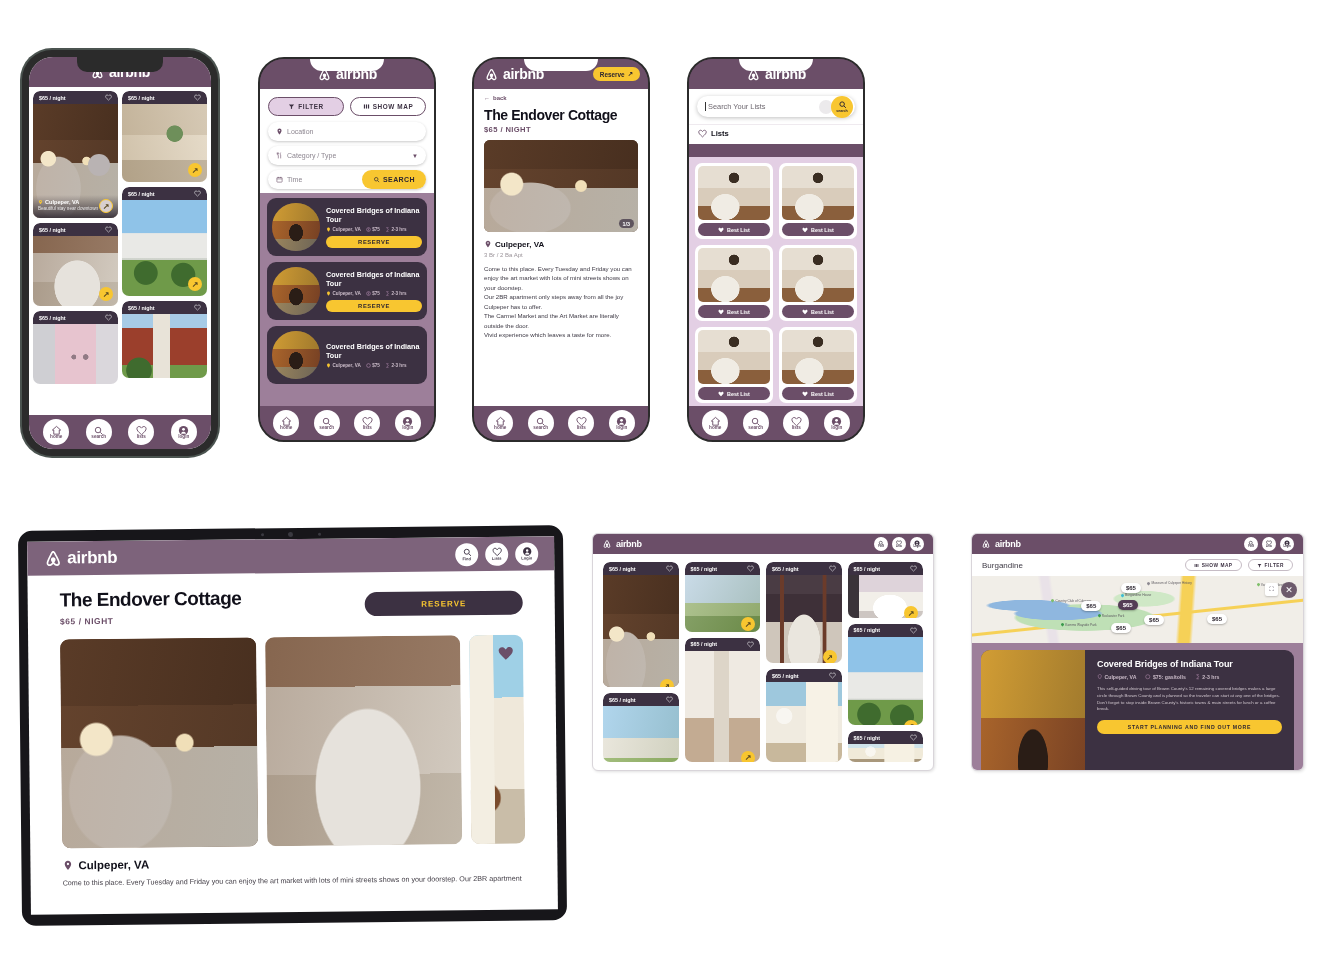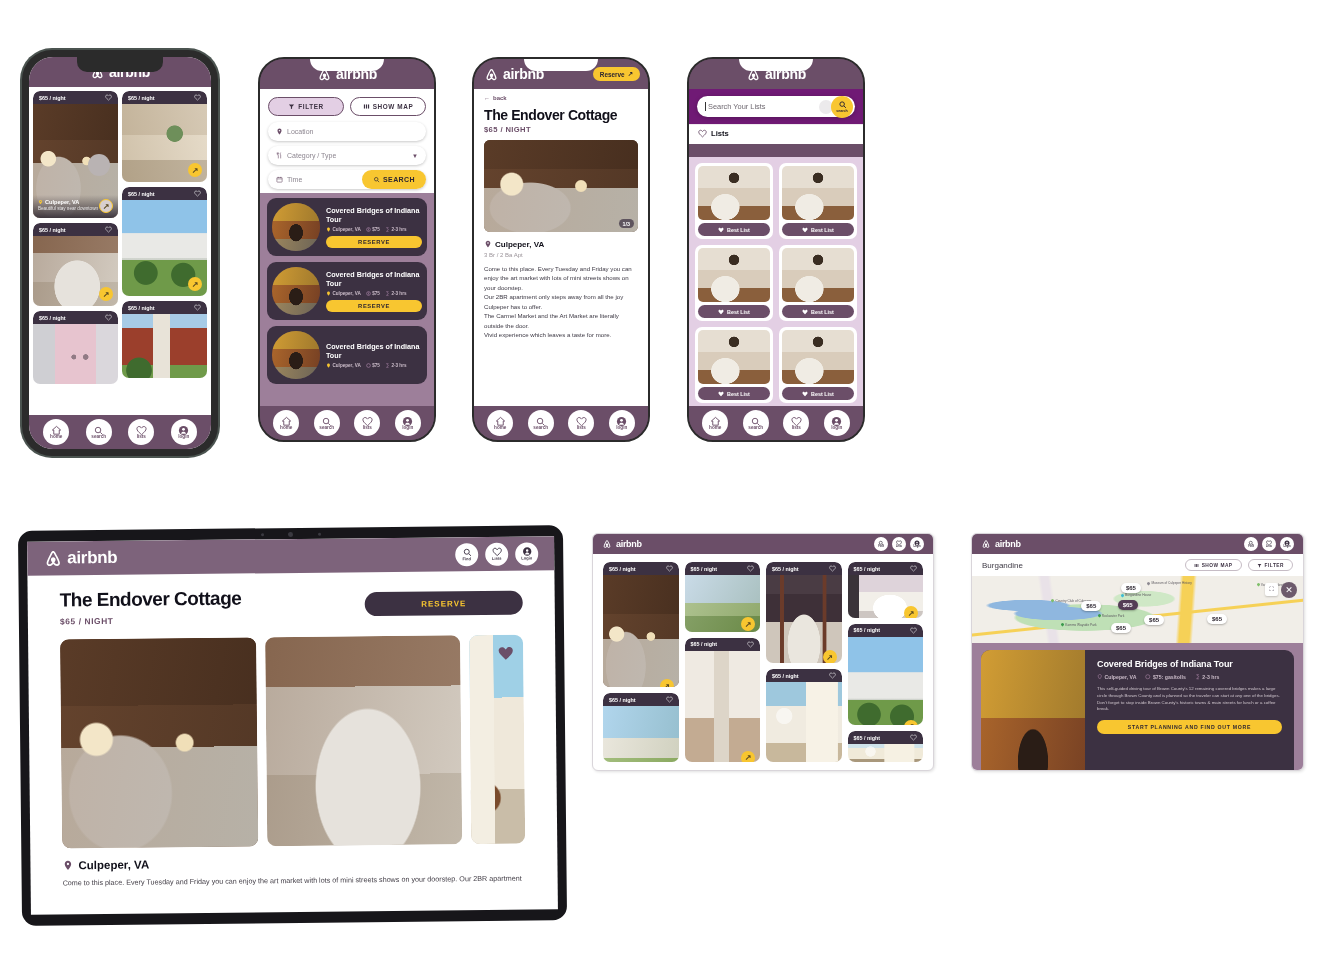--- a/index.html
+++ b/index.html
@@ -169,21 +169,21 @@
     color:#fff; font-size:5.4px; font-weight:700; padding:1.5px 4px;
     border-radius:7px;
   }
   .p3-loc { display:flex; gap:3px; align-items:center; font-size:8px; font-weight:700; color:#11101a; margin-top:7px; }
   .p3-loc svg { width:8px; height:10px; color:#6b4e68; }
   .p3-sub { font-size:6px; color:#9a9399; margin-top:3px; }
   .p3-desc { font-size:6.1px; color:#3d3944; line-height:1.55; margin-top:6px; }
 
   
   .p4-search {
-    background:#701a75; padding:7px 8px; display:flex; align-items:center;
+    background:#ffffff; padding:7px 8px; display:flex; align-items:center;
     position:relative;
   }
   .p4-input {
     flex:1; height:21px; border-radius:20px; background:#fff;
     box-shadow:0 1px 4px rgba(0,0,0,.25); display:flex; align-items:center;
     padding:0 8px; font-size:7.4px; color:#6e6870; position:relative;
   }
   .caret { width:1px; height:9px; background:#333; margin-right:2px; }
   .knob {
     position:absolute; right:30px; top:50%; transform:translateY(-50%);

